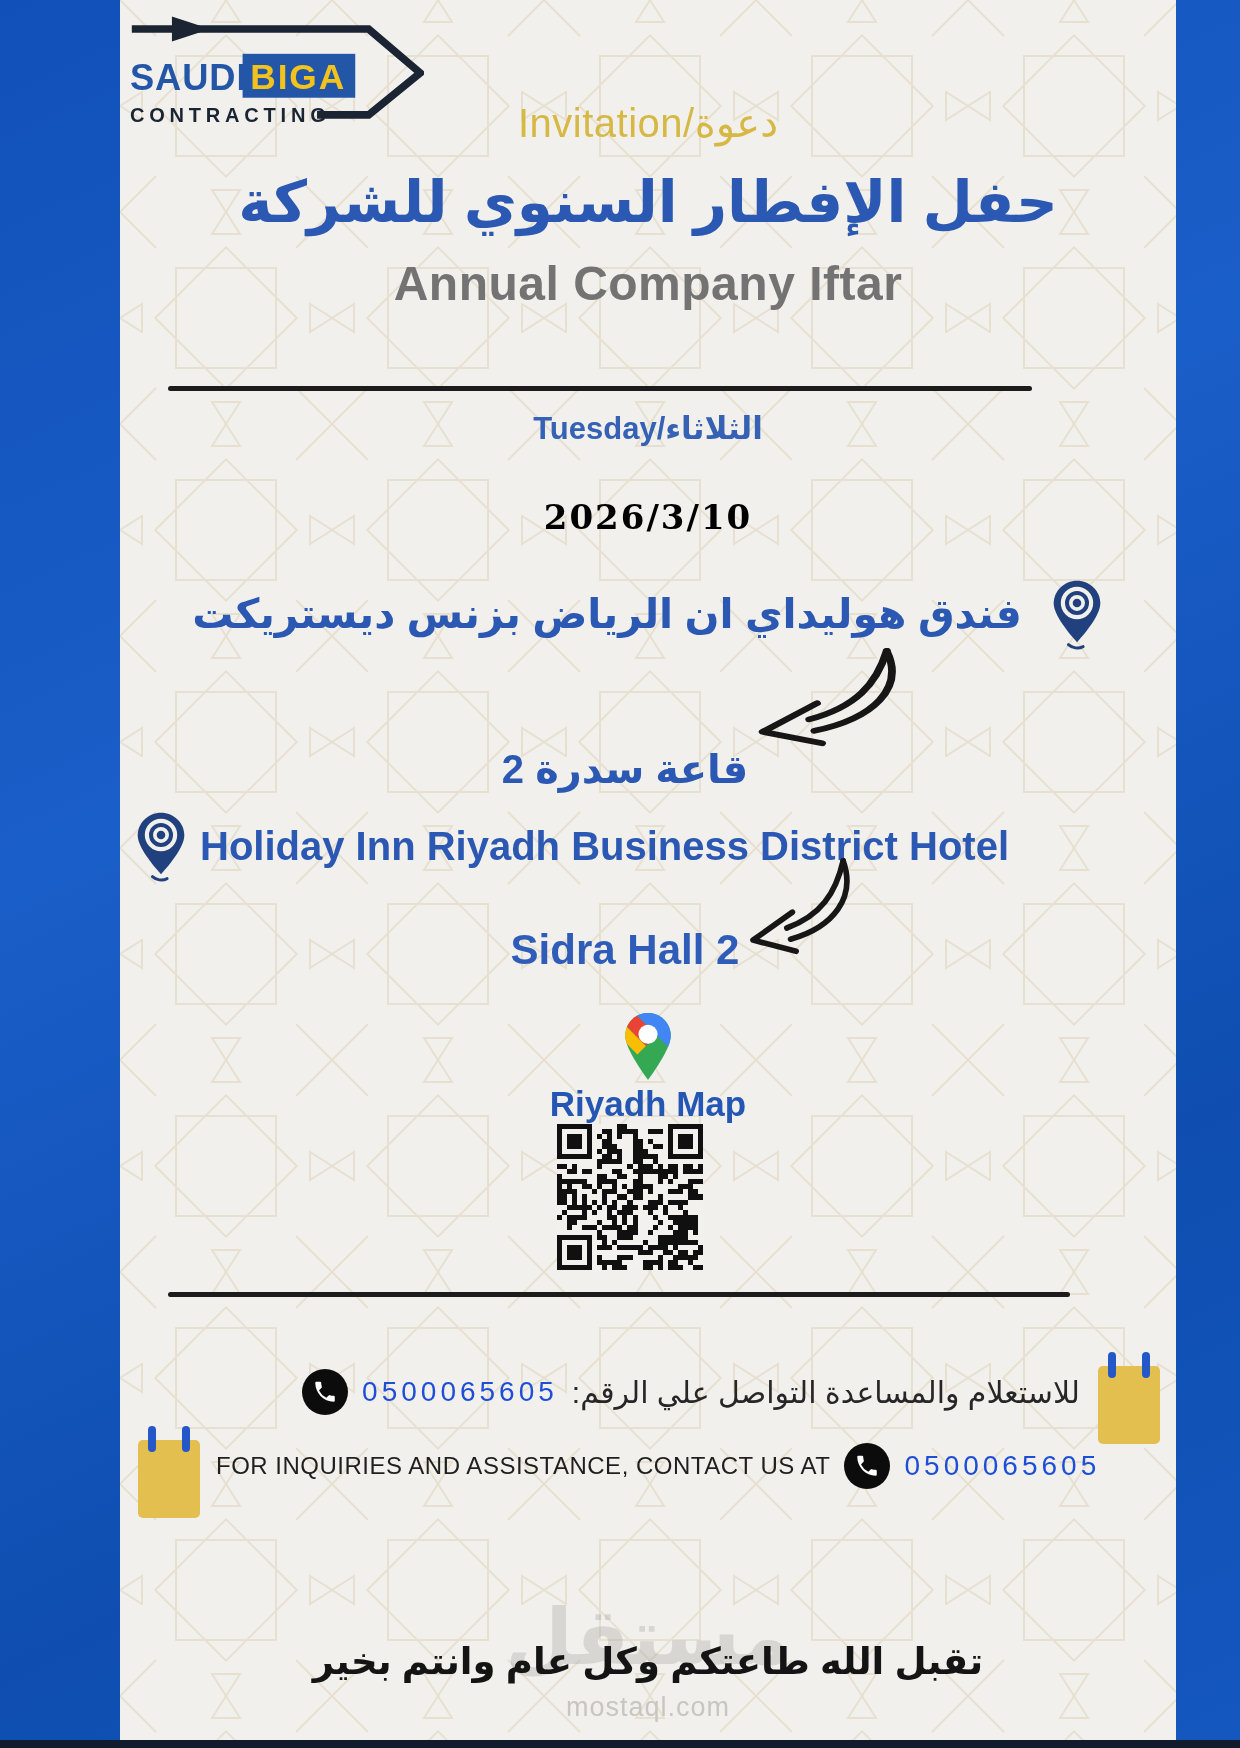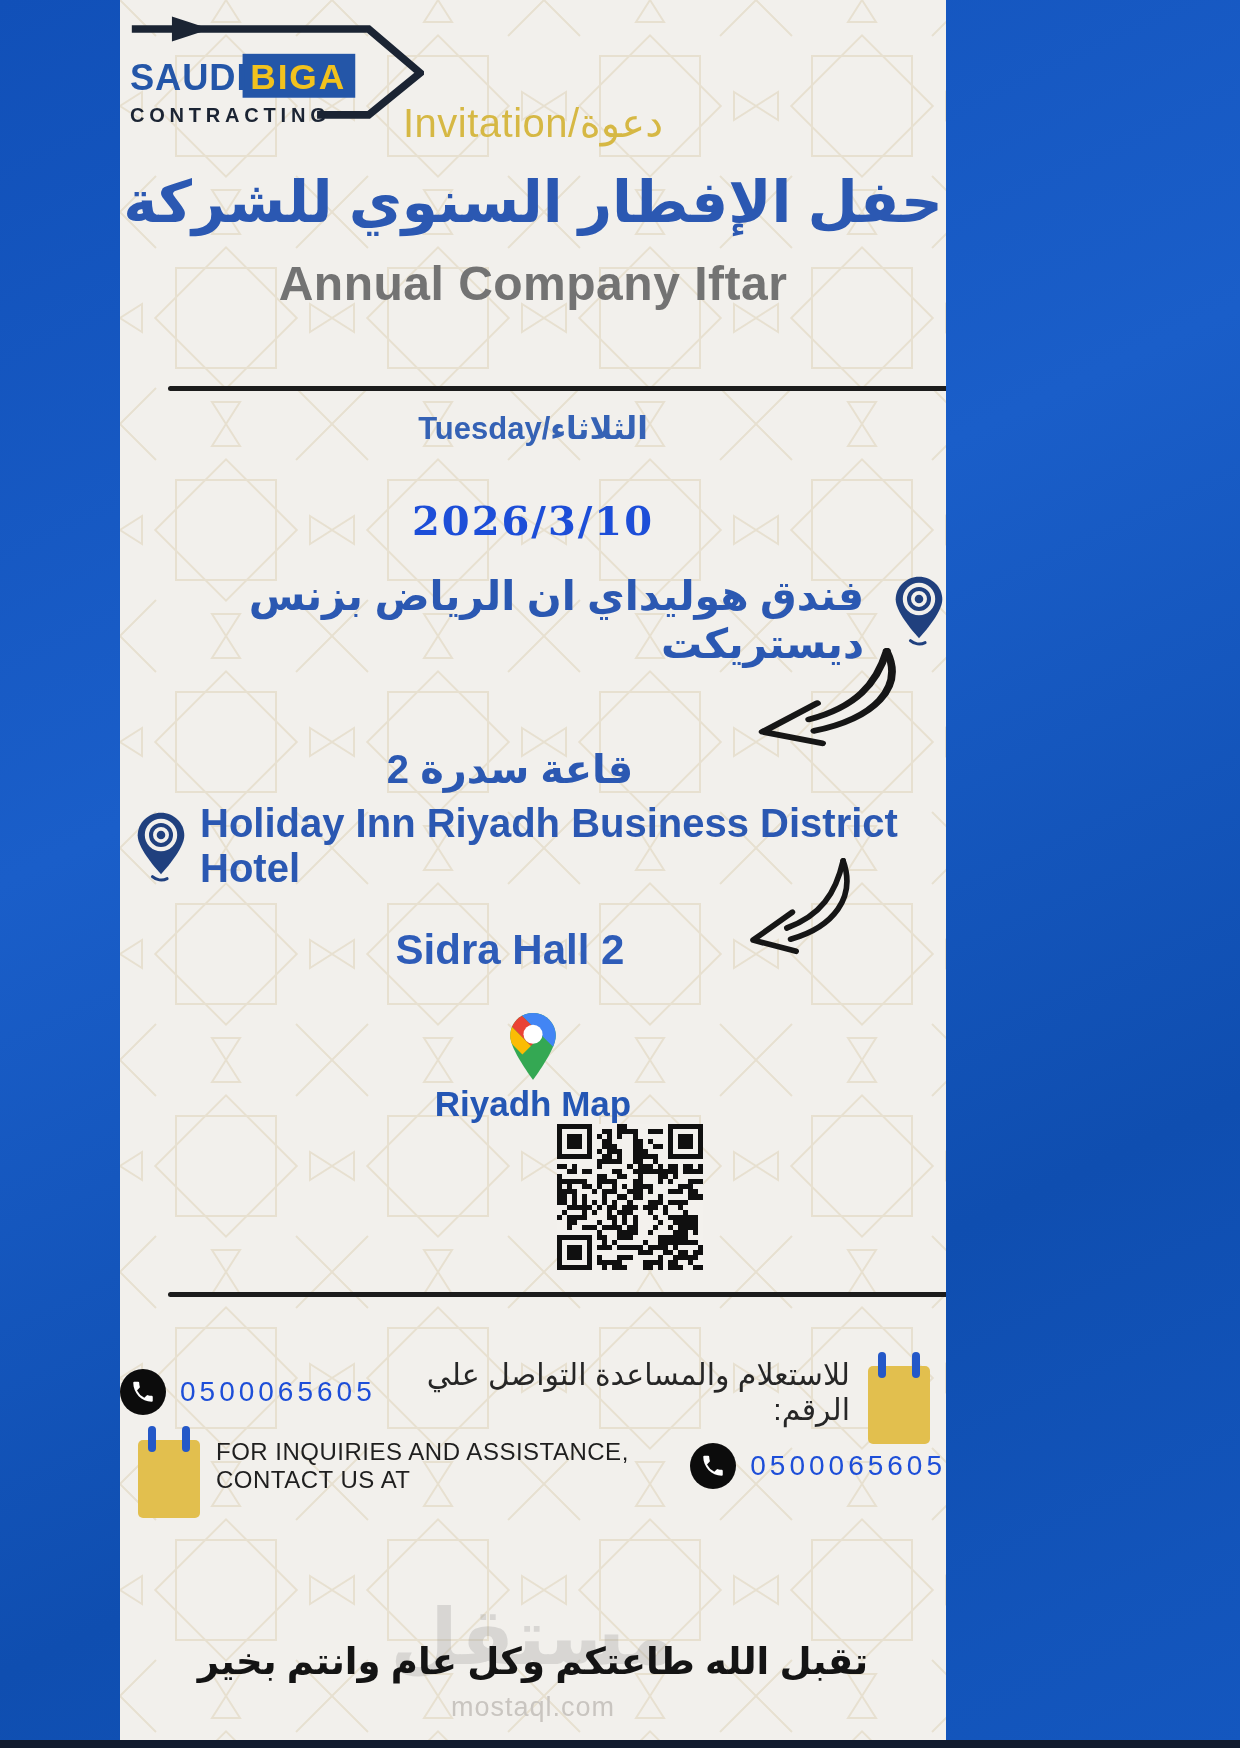--- a/index.html
+++ b/index.html
@@ -2,44 +2,44 @@
 <html lang="en"><head>
 <meta charset="utf-8">
 <style>
   * { margin:0; padding:0; box-sizing:border-box; }
   body { background:#0f4aa8; font-family:"Liberation Sans","DejaVu Sans",sans-serif; }
   #root{
     position:relative; width:1240px; height:1748px; overflow:hidden;
     background:linear-gradient(155deg,#1150b8 0%,#1a5ec9 38%,#0f4eb0 72%,#1457bf 100%);
   }
   .card{
-    position:absolute; left:120px; top:0; width:826px; height:1740px;
+    position:absolute; left:120px; top:0; width:1056px; height:1740px;
     background:#f2f0ec; overflow:hidden;
   }
   .pattern-layer{ position:absolute; inset:0; width:100%; height:100%; }
   .center{ position:absolute; left:0; right:0; text-align:center; }
 
   
   .logo{ position:absolute; left:8px; top:12px; width:296px; height:118px; }
 
   
   .invitation{ top:100px; font-size:40px; font-weight:400; color:#d6b844; letter-spacing:.5px; }
   .title-ar{ top:168px; font-size:58px; font-weight:700; color:#2b58b2; direction:rtl; }
   .title-en{ top:256px; font-size:48px; font-weight:800; color:#737373; letter-spacing:.5px; }
 
   .divider{ position:absolute; height:5px; background:#1c1c1c; border-radius:3px; }
   .divider-top{ top:386px; left:48px; width:864px; }
   .divider-bottom{ top:1292px; left:48px; width:902px; }
 
   .event-day{ top:410px; font-size:31px; font-weight:800; color:#3562b5; }
-  .event-date{ top:497px; font-size:40px; font-weight:700; color:#1d4ed8;
+  .event-date{ top:497px; font-size:34px; font-weight:700; color:#000000;
                font-family:"DejaVu Serif","Liberation Serif",serif; letter-spacing:2px; }
 
   .venue-row-ar{ position:absolute; left:0; right:0; top:572px; height:84px;
-                 display:flex; justify-content:center; align-items:flex-start; gap:28px; }
+                 display:flex; justify-content:center; align-items:center; gap:28px; }
   .venue-row-ar .venue-text{ font-size:41px; font-weight:700; color:#2b58b2; direction:rtl; }
   .venue-row-en{ position:absolute; left:14px; top:804px; height:84px;
                  display:flex; align-items:center; gap:12px; }
   .venue-row-en .venue-text{ font-size:40px; font-weight:800; color:#2b58b2; }
   .pin-svg{ width:54px; height:76px; flex:0 0 auto; }
 
   .hall-ar{ top:718px; font-size:40px; font-weight:700; color:#2b58b2; direction:rtl; right:46px;margin-top:28px; }
   .hall-en{ top:926px; font-size:42px; font-weight:800; color:#2e5cb8; right:46px; }
 
   .arrow{ position:absolute; }

